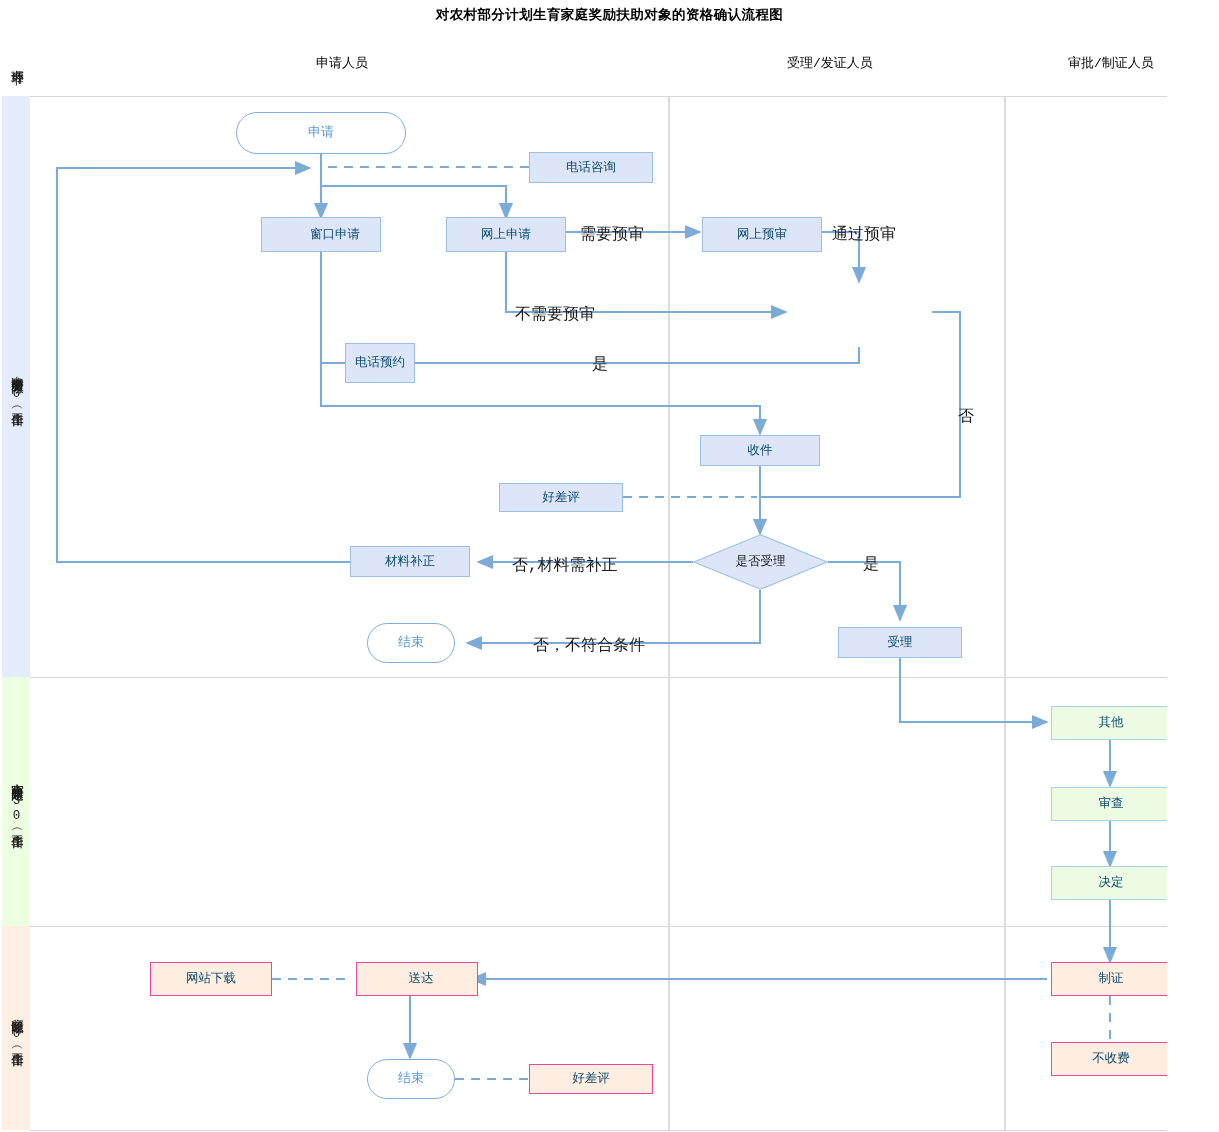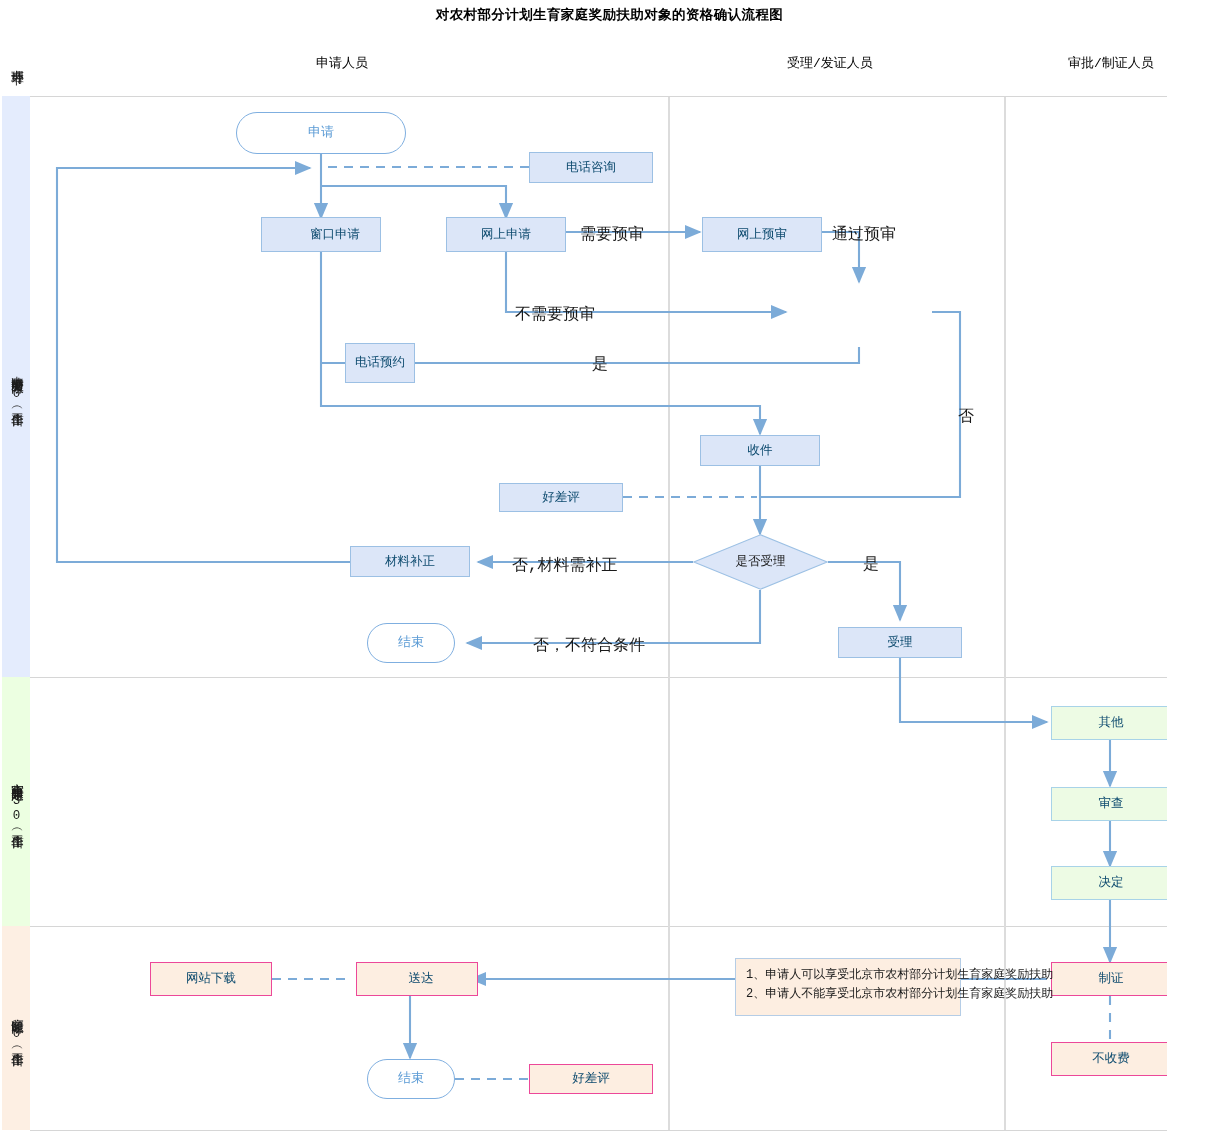--- a/index.html
+++ b/index.html
@@ -280,24 +280,20 @@
 
   <div class="node rect" style="left:838px; top:627px; width:124px; height:31px;">受理</div>
 
   <div class="node rect green" style="left:1051px; top:706px; width:120px; height:34px;">其他</div>
   <div class="node rect green" style="left:1051px; top:787px; width:120px; height:34px;">审查</div>
   <div class="node rect green" style="left:1051px; top:866px; width:120px; height:34px;">决定</div>
 
   <div class="node rect peach" style="left:1051px; top:962px; width:120px; height:34px;">制证</div>
   <div class="node rect peach" style="left:1051px; top:1042px; width:120px; height:34px;">不收费</div>
 
-  <div class="note" style="position:absolute; left:735px; top:958px; width:205px; height:43px; z-index:5;">
-    <div style="white-space:nowrap;">1、申请人可以享受北京市农村部分计划生育家庭奖励扶助</div>
-    <div style="white-space:nowrap;">2、申请人不能享受北京市农村部分计划生育家庭奖励扶助</div>
-  </div>
 
   <div class="node rect peach" style="left:150px; top:962px; width:122px; height:34px;">网站下载</div>
 
   <div class="node rect peach" style="left:356px; top:962px; width:122px; height:34px;padding-left:8px;">送达</div>
 
   <div class="node terminator" style="left:367px; top:1059px; width:88px; height:40px;">结束</div>
 
   <div class="node rect peach" style="left:529px; top:1064px; width:124px; height:30px;">好差评</div>
 
   <div class="elabel" style="left:580px; top:224px;">需要预审</div>

